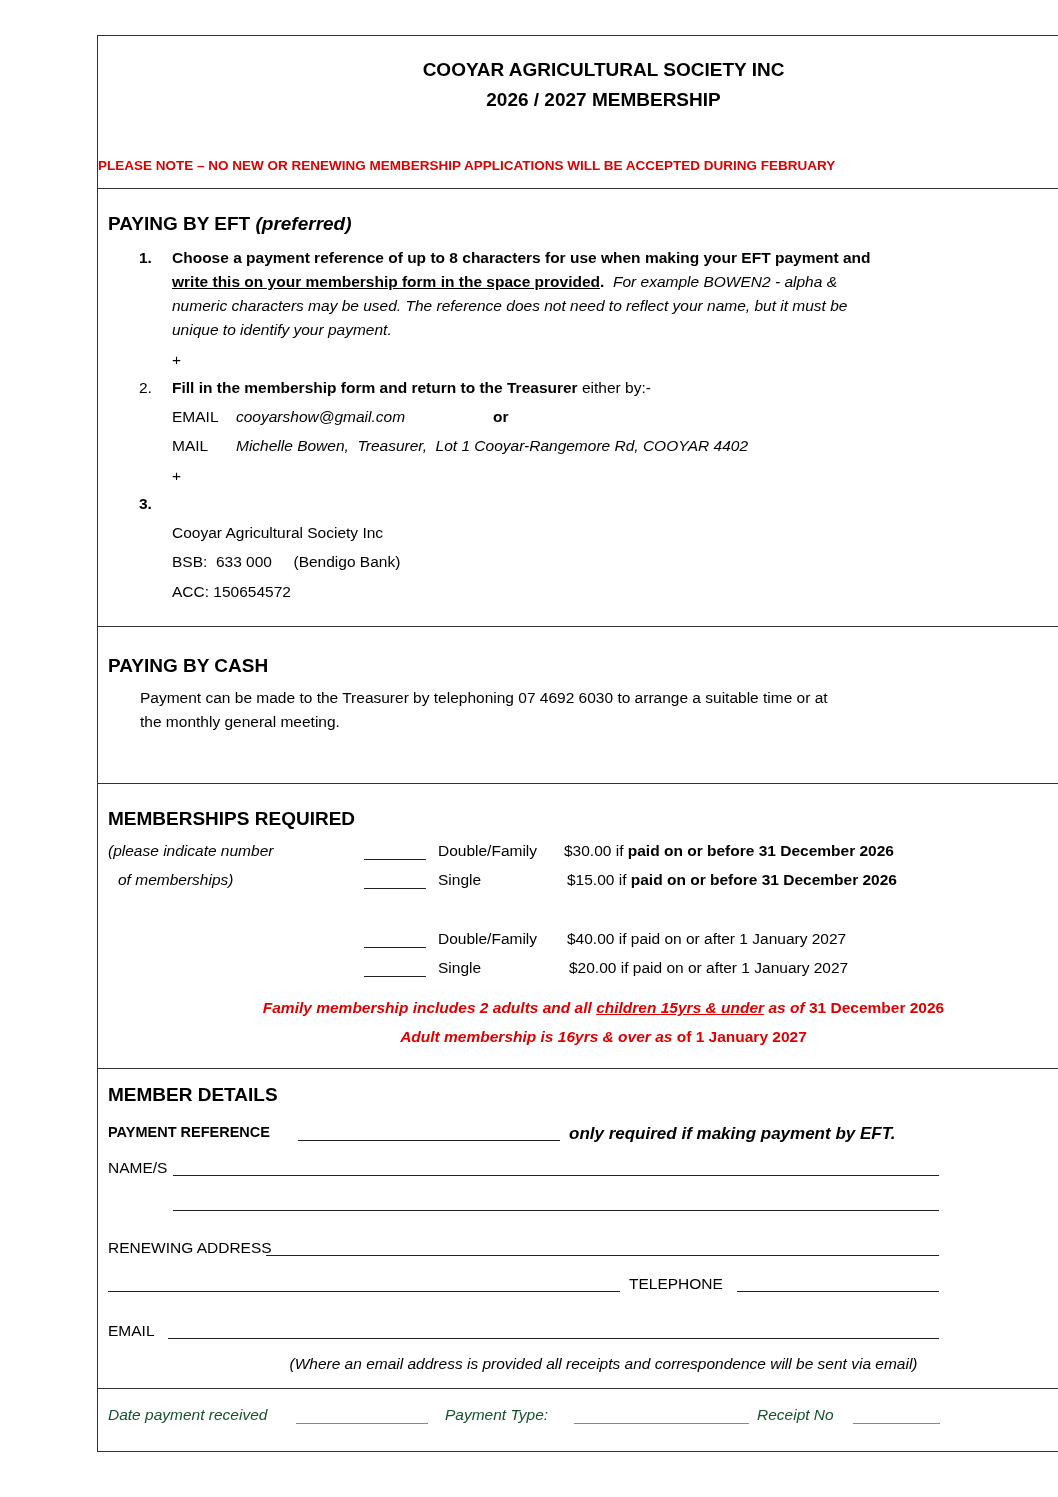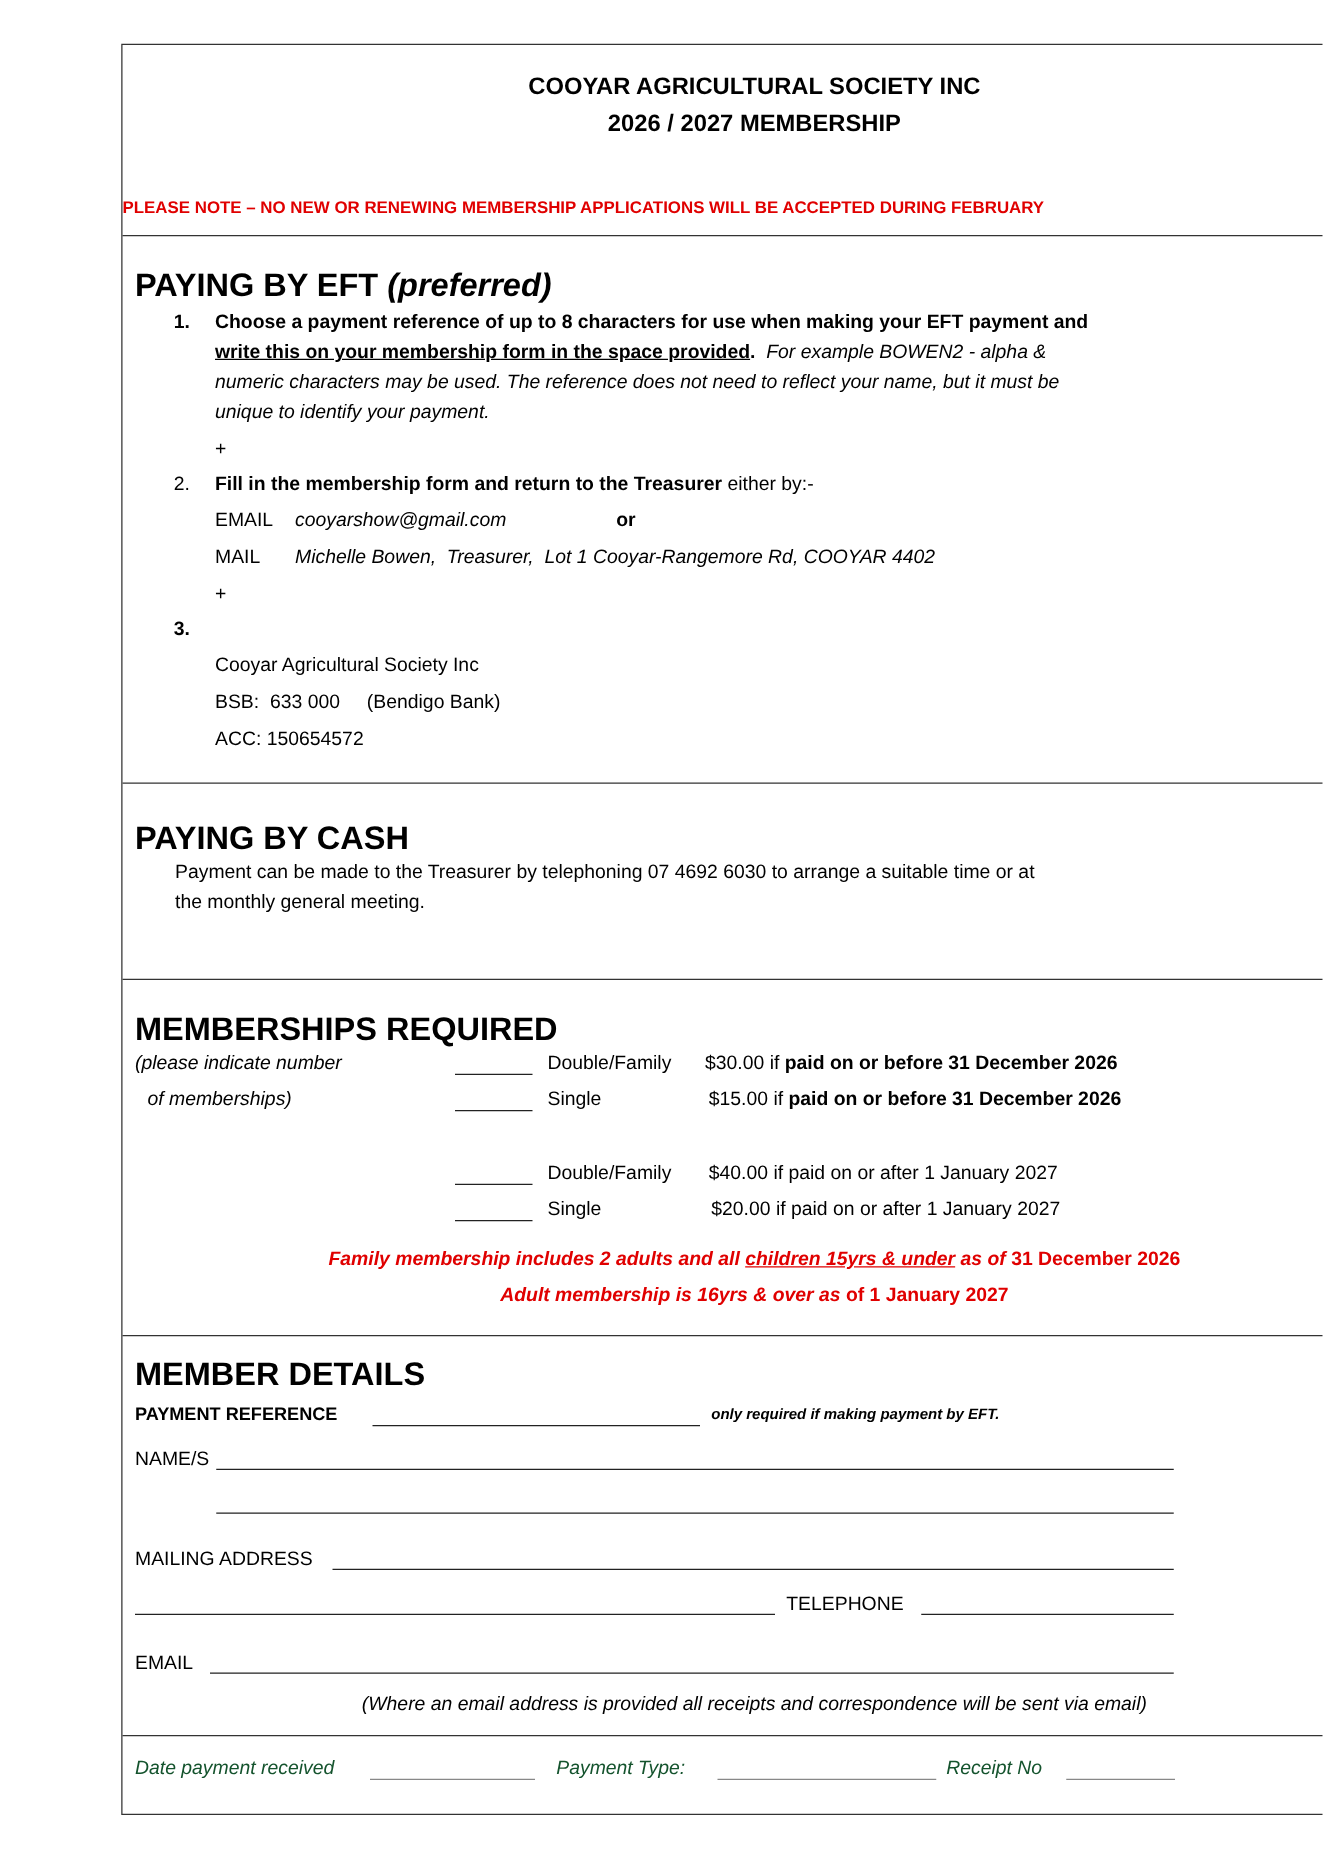--- a/index.html
+++ b/index.html
@@ -3,21 +3,21 @@
 <meta charset="utf-8">
 <style>
   html, body { margin:0; padding:0; background:#ffffff; }
   body { width:1058px; height:1497px; position:relative; font-family:"Liberation Sans", sans-serif; color:#000; }
   .page { position:absolute; left:97px; top:35px; width:1013px; border:1.5px solid #333; box-sizing:border-box; }
   .sec { border-bottom:1.5px solid #333; position:relative; box-sizing:border-box; }
   .sec:last-child { border-bottom:none; }
   .abs { position:absolute; white-space:nowrap; }
   .t16 { font-size:15.5px; }
   .hdr-title { font-size:19px; font-weight:bold; text-align:center; width:100%; left:0; }
-  .h2 { font-size:26px; font-weight:bold; left:10px; }
+  .h2 { font-size:19px; font-weight:bold; left:10px; }
   .red { color:#e00000; }
   .b { font-weight:bold; }
   .i { font-style:italic; }
   .u { text-decoration:underline; }
   .line { position:absolute; border-bottom:1.5px solid #222; height:0; }
   .gray { color:#14532d; }
   .gline { position:absolute; border-bottom:1.2px solid #888; height:0; }
 </style>
 </head>
 <body>
@@ -83,27 +83,27 @@
     <div class="abs t16" style="top:175px; left:471px;">$20.00 if paid on or after 1 January 2027</div>
 
     <div class="abs t16 red" style="top:215px; left:0; width:100%; text-align:center;"><span class="i b">Family membership includes 2 adults and all </span><span class="i b u">children 15yrs &amp; under</span><span class="i b"> as of </span><span class="b">31 December 2026</span></div>
     <div class="abs t16 red" style="top:244px; left:0; width:100%; text-align:center;"><span class="i b">Adult membership is 16yrs &amp; over as </span><span class="b">of 1 January 2027</span></div>
   </div>
 
   <div class="sec" style="height:320px;">
     <div class="abs h2" style="top:15px;">MEMBER DETAILS</div>
     <div class="abs b" style="top:55px; left:10px; font-size:14.5px;">PAYMENT REFERENCE</div>
     <div class="line" style="top:71px; left:200px; width:262px;"></div>
-    <div class="abs i b" style="top:55px; left:471px; font-size:12px;">only required if making payment by EFT.</div>
+    <div class="abs i b" style="top:55px; left:471px; font-size:17px;">only required if making payment by EFT.</div>
 
     <div class="abs t16" style="top:90px; left:10px;">NAME/S</div>
     <div class="line" style="top:106px; left:75px; width:766px;"></div>
     <div class="line" style="top:141px; left:75px; width:766px;"></div>
 
-    <div class="abs t16" style="top:170px; left:10px;">MAILING ADDRESS</div>
+    <div class="abs t16" style="top:170px; left:10px;">RENEWING ADDRESS</div>
     <div class="line" style="top:186px; left:168px; width:673px;"></div>
     <div class="line" style="top:222px; left:10px; width:512px;"></div>
     <div class="abs t16" style="top:206px; left:531px;">TELEPHONE</div>
     <div class="line" style="top:222px; left:639px; width:202px;"></div>
 
     <div class="abs t16" style="top:253px; left:10px;">EMAIL</div>
     <div class="line" style="top:269px; left:70px; width:771px;"></div>
     <div class="abs t16 i" style="top:286px; left:0; width:100%; text-align:center;">(Where an email address is provided all receipts and correspondence will be sent via email)</div>
   </div>
 

